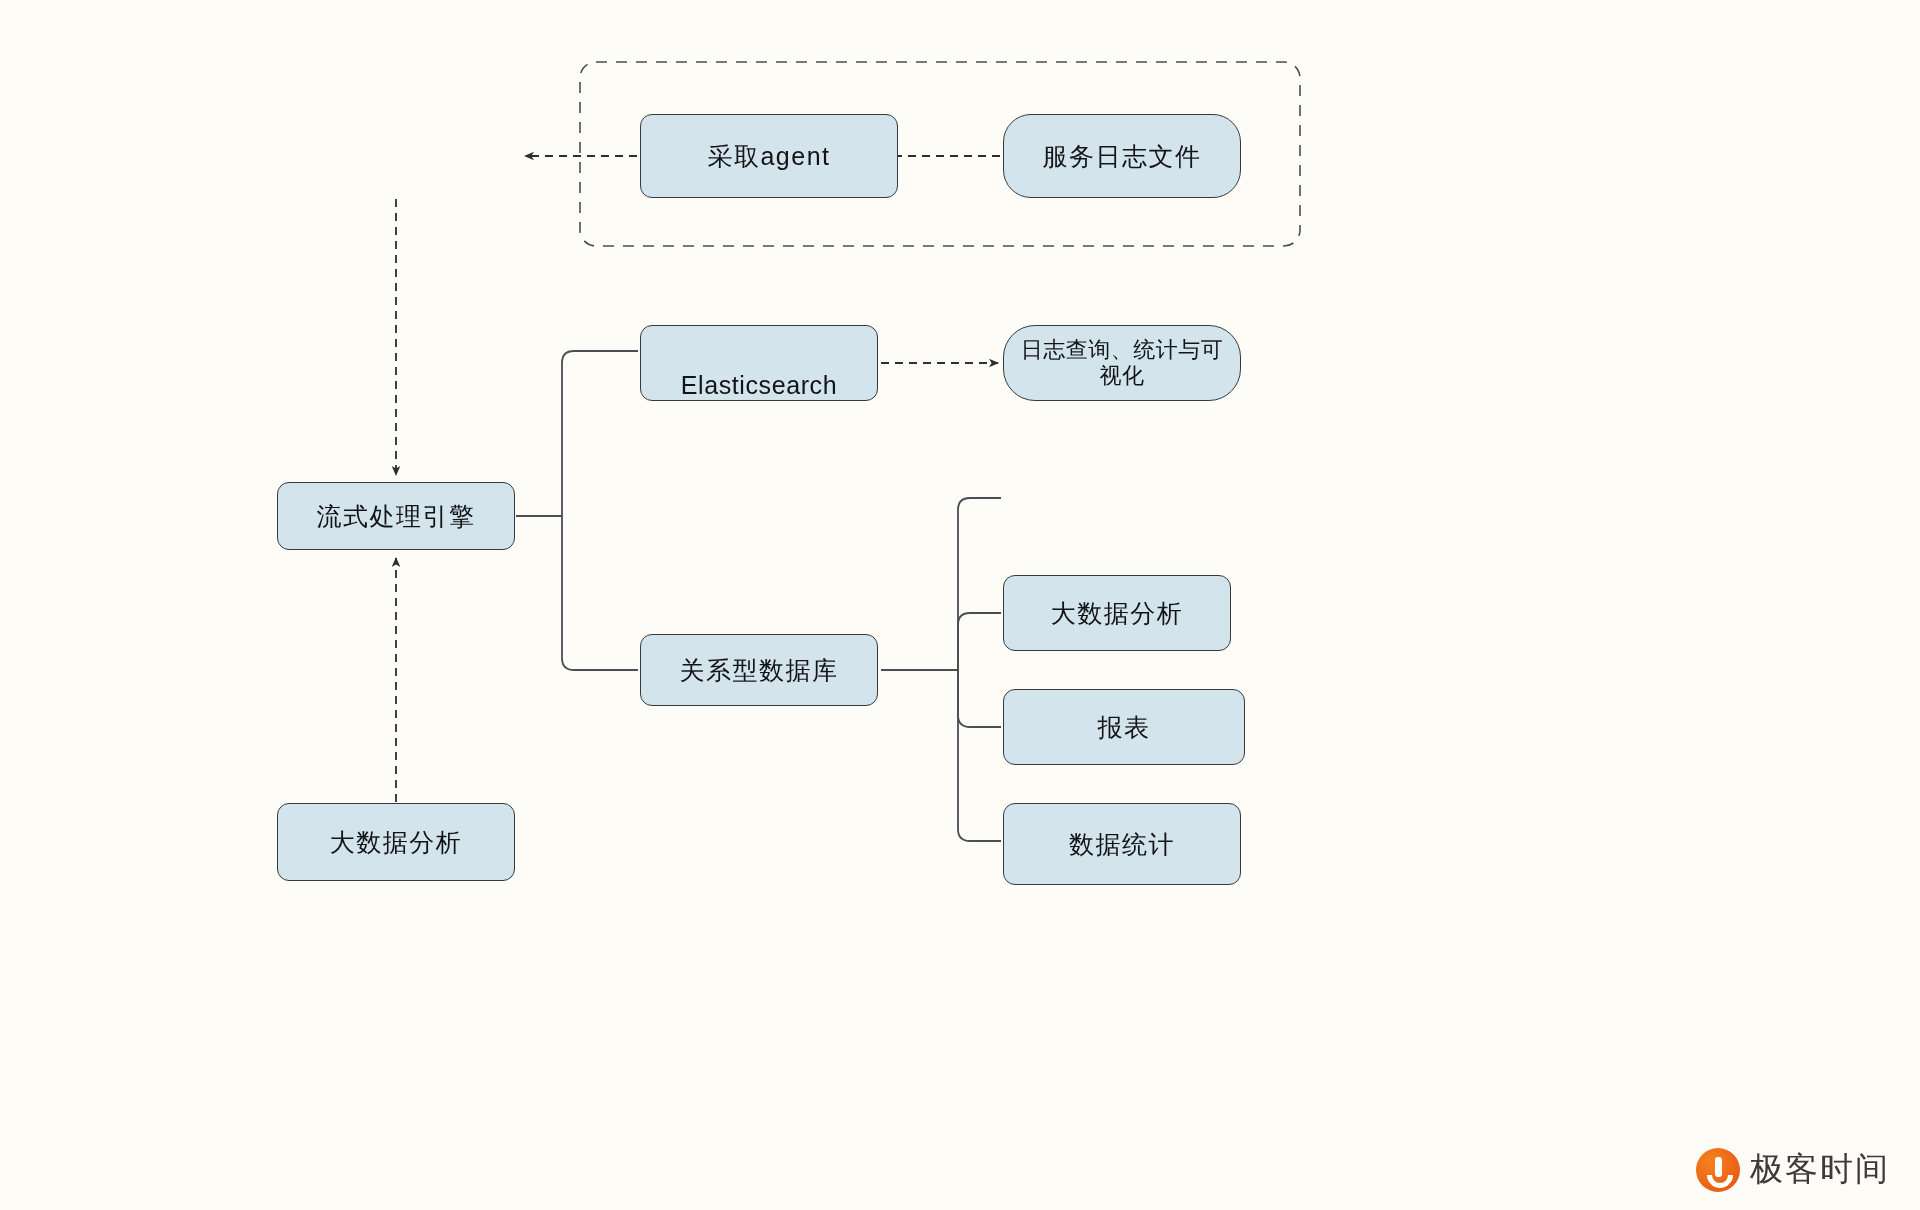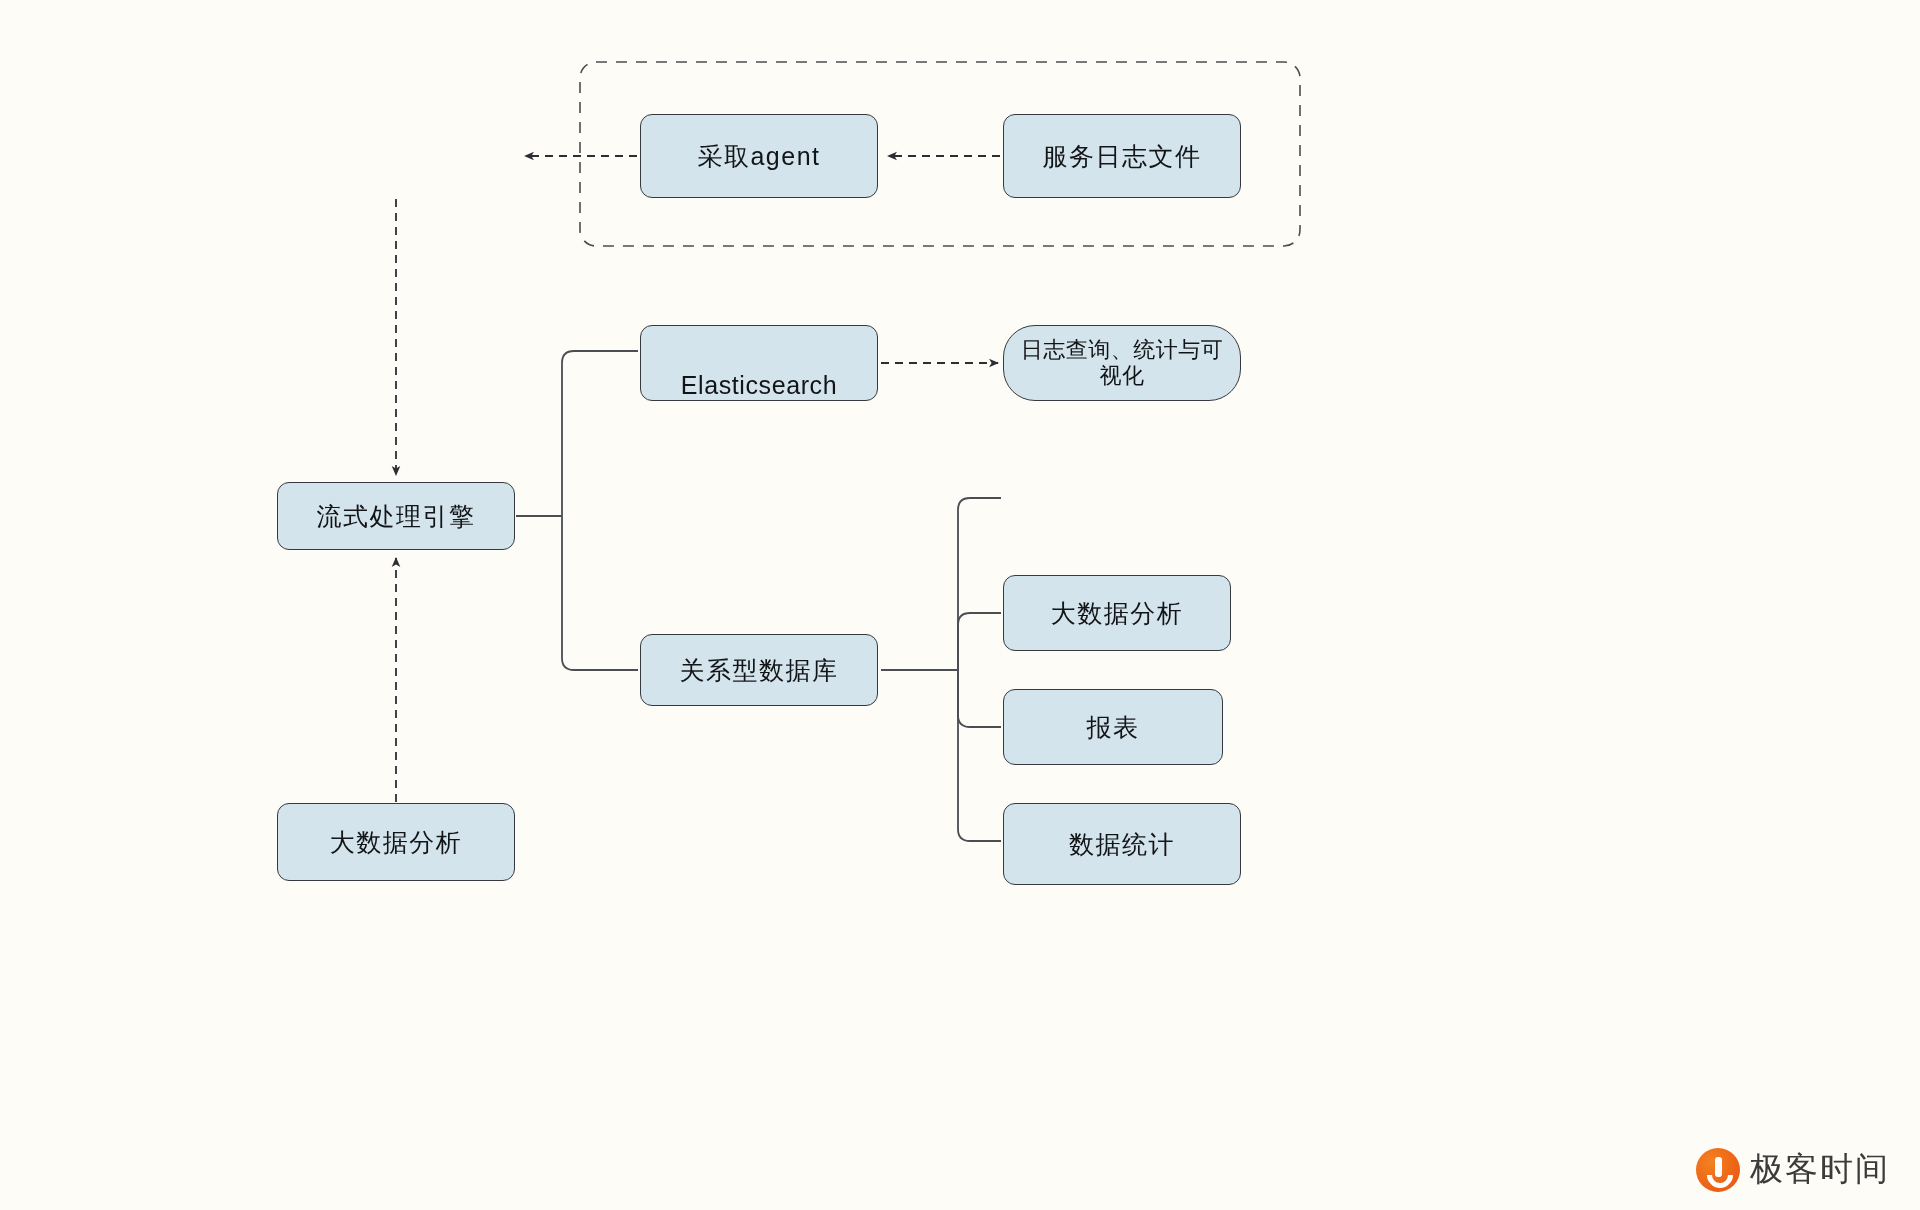--- a/index.html
+++ b/index.html
@@ -130,25 +130,25 @@
     <line x1="881" y1="363" x2="998" y2="363" stroke="#2b2e33" stroke-width="1.8" stroke-dasharray="8 6" marker-end="url(#ah)"></line>
 
     <path d="M881,670 L958,670" fill="none" stroke="#4a4d52" stroke-width="1.8"></path>
     <path d="M958,670 L958,510 Q958,498 970,498 L1001,498" fill="none" stroke="#4a4d52" stroke-width="1.8"></path>
     <path d="M958,670 L958,625 Q958,613 970,613 L1001,613" fill="none" stroke="#4a4d52" stroke-width="1.8"></path>
     <path d="M958,670 L958,715 Q958,727 970,727 L1001,727" fill="none" stroke="#4a4d52" stroke-width="1.8"></path>
     <path d="M958,670 L958,829 Q958,841 970,841 L1001,841" fill="none" stroke="#4a4d52" stroke-width="1.8"></path>
   </svg>
 
 
-  <div class="node" style="left:640px; top:114px; width:238px; height:84px;">
+  <div class="node" style="left:640px; top:114px; width:258px; height:84px;">
     <span>采取agent</span>
   </div>
 
-  <div class="node" style="left:1003px; top:114px; width:238px; height:84px;">
+  <div class="node" style="left:1003px; top:114px; width:238px; height:84px;border-radius:28px;">
     <span>服务日志文件</span>
   </div>
 
   <div class="node" style="left:277px; top:482px; width:238px; height:68px;">
     <span>流式处理引擎</span>
   </div>
 
   <div class="node" style="left:277px; top:803px; width:238px; height:78px;">
     <span>大数据分析</span>
   </div>
@@ -163,21 +163,21 @@
 
   <div class="node" style="left:1003px; top:325px; width:238px; height:76px; font-size:22px; letter-spacing:0.5px;border-radius:32px;">
     <span>日志查询、统计与可视化</span>
   </div>
 
 
   <div class="node" style="left:1003px; top:575px; width:228px; height:76px;">
     <span>大数据分析</span>
   </div>
 
-  <div class="node" style="left:1003px; top:689px; width:220px; height:76px;">
+  <div class="node" style="left:1003px; top:689px; width:242px; height:76px;">
     <span>报表</span>
   </div>
 
   <div class="node" style="left:1003px; top:803px; width:238px; height:82px;">
     <span>数据统计</span>
   </div>
 
   <div id="brand">
     <div class="mark"></div>
     <div class="brand-text">极客时间</div>

